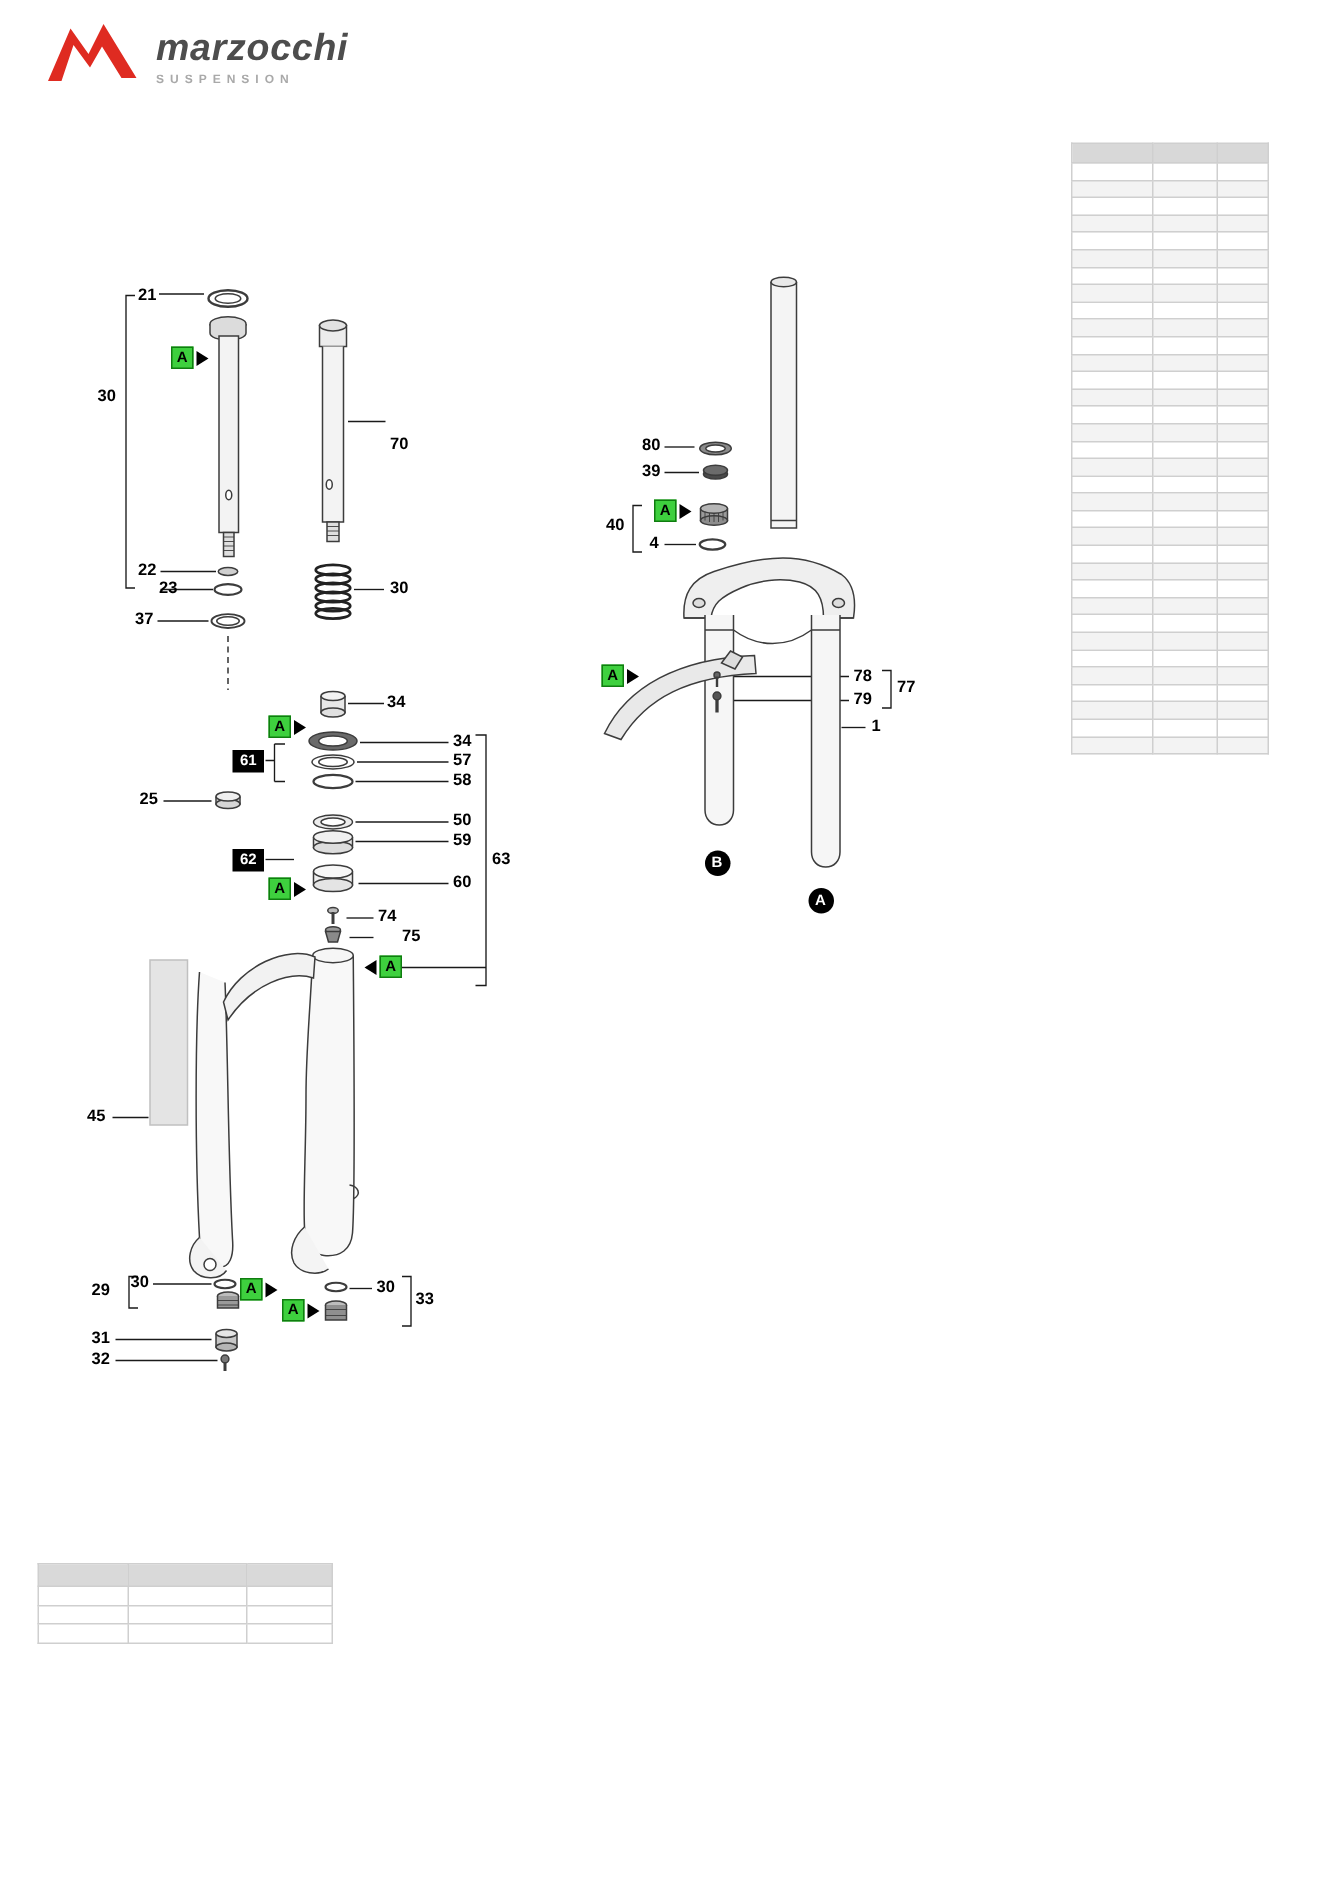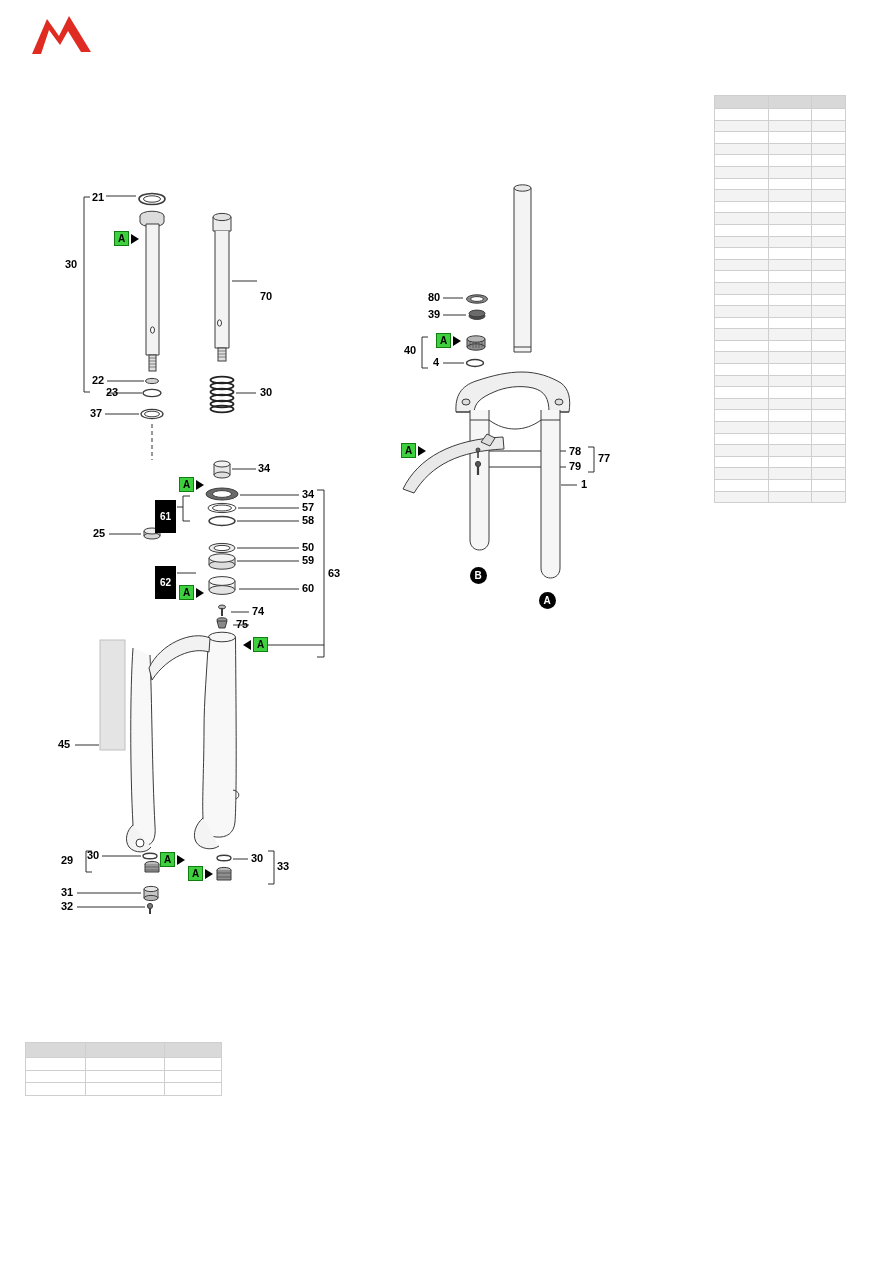--- a/index.html
+++ b/index.html
@@ -11,21 +11,21 @@
   
   .logo { position:absolute; left:28px; top:14px; display:flex; align-items:flex-start; gap:10px; }
   .logo-mark { width:66px; height:42px; }
   .brand { font-size:25px; font-weight:bold; font-style:italic; color:#4d4d4d; letter-spacing:.5px; line-height:1; margin-top:6px; }
   .brand-sub { font-size:8px; color:#a9a9a9; letter-spacing:4px; font-weight:bold; margin-top:3px; }
   
   .diagram { position:absolute; left:0; top:0; }
   
   .co { position:absolute; font-size:11px; font-weight:bold; line-height:12px; color:#000; white-space:nowrap;text-align:right; }
   
-  .bbox { position:absolute; width:21px; height:33px; background:#000; color:#fff;
+  .bbox { position:absolute; width:21px; height:15px; background:#000; color:#fff;
           font-size:10px; font-weight:bold; display:flex; align-items:center; justify-content:center; }
   
   .amark { position:absolute; display:flex; align-items:center; gap:2px; }
   .amark .box { width:15px; height:15px; background:#3ed03e; border:1px solid #0f7d0f; color:#000;
                 font-size:10px; font-weight:bold; display:flex; align-items:center; justify-content:center; }
   .arr-r { width:0; height:0; border-top:5px solid transparent; border-bottom:5px solid transparent; border-left:8px solid #000; }
   .arr-l { width:0; height:0; border-top:5px solid transparent; border-bottom:5px solid transparent; border-right:8px solid #000; }
   
   .pin { position:absolute; width:18px; text-align:center; }
   .pin .tri { width:0; height:0; margin:0 auto; border-left:5px solid transparent; border-right:5px solid transparent; border-bottom:10px solid #000; }
@@ -42,20 +42,24 @@
   .tbl-bottom thead th { height:15px; background:#d9d9d9; }
   .tbl-bottom td { height:12.5px; }
 </style>
 </head>
 <body>
 
 <header class="logo">
   <svg class="logo-mark" viewBox="0 0 66 42">
     <path d="M4,40 L19,5 L31,22 L41,2 L63,38 L53,38 L40,17 L32,31 L21,16 L13,40 Z" fill="#df2b21"></path>
   </svg>
+  <div class="logo-text">
+    <div class="brand">marzocchi</div>
+    <div class="brand-sub">SUSPENSION</div>
+  </div>
 </header>
 
 <svg class="diagram" width="893" height="1263" viewBox="0 0 893 1263">
   <g stroke="#3c3c3c" stroke-width="1" fill="none">
 
     <g stroke="#1a1a1a" stroke-width="0.9">
       <path d="M106,196 H136"></path>
       <path d="M90,197 H84 V392 H90"></path>
       <path d="M232,281 H257"></path>
       <path d="M107,381 H144"></path>
@@ -273,21 +277,21 @@
 <span class="co" style="left:258px;top:462px">34</span>
 <span class="co" style="left:302px;top:488px">34</span>
 <span class="co" style="left:302px;top:501px">57</span>
 <span class="co" style="left:302px;top:514px">58</span>
 <span class="co" style="left:93px;top:527px">25</span>
 <span class="co" style="left:302px;top:541px">50</span>
 <span class="co" style="left:302px;top:554px">59</span>
 <span class="co" style="left:302px;top:582px">60</span>
 <span class="co" style="left:328px;top:567px">63</span>
 <span class="co" style="left:252px;top:605px">74</span>
-<span class="co" style="left:236px;top:618px">75</span>
+<span class="co" style="left:268px;top:618px">75</span>
 <span class="co" style="left:58px;top:738px">45</span>
 <span class="co" style="left:61px;top:854px">29</span>
 <span class="co" style="left:87px;top:849px">30</span>
 <span class="co" style="left:251px;top:852px">30</span>
 <span class="co" style="left:277px;top:860px">33</span>
 <span class="co" style="left:61px;top:886px">31</span>
 <span class="co" style="left:61px;top:900px">32</span>
 <span class="co" style="left:428px;top:291px">80</span>
 <span class="co" style="left:428px;top:308px">39</span>
 <span class="co" style="left:404px;top:344px">40</span>

